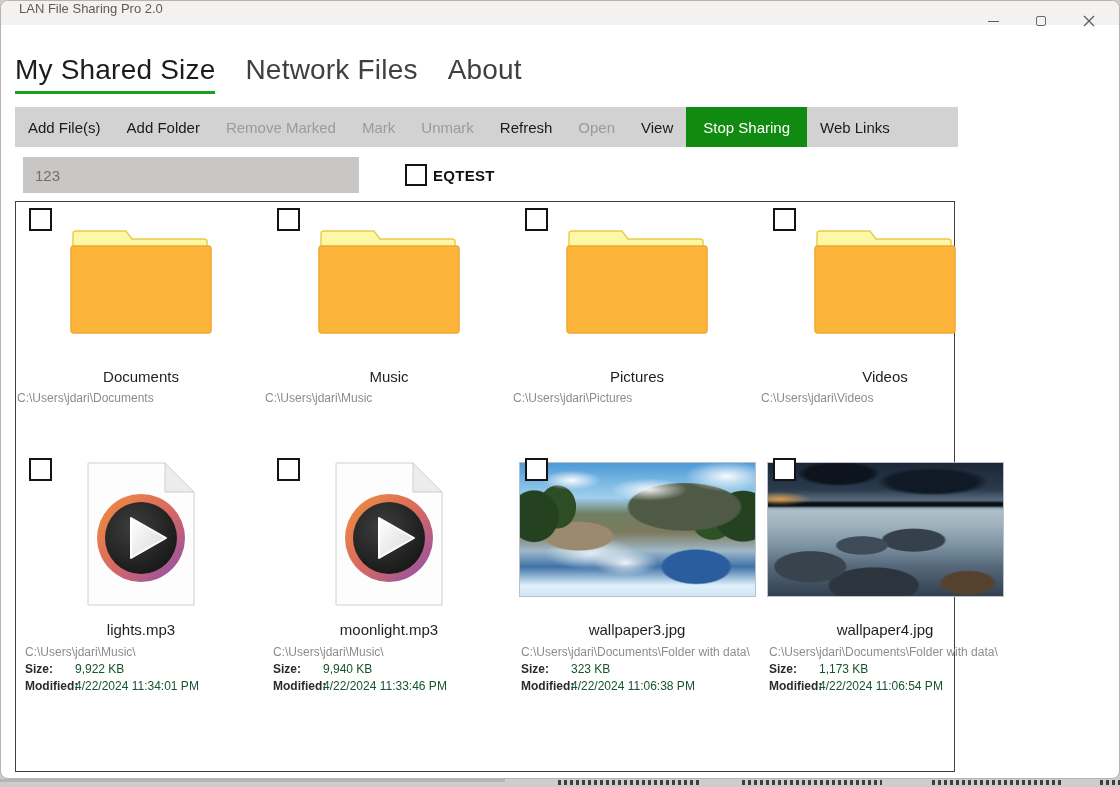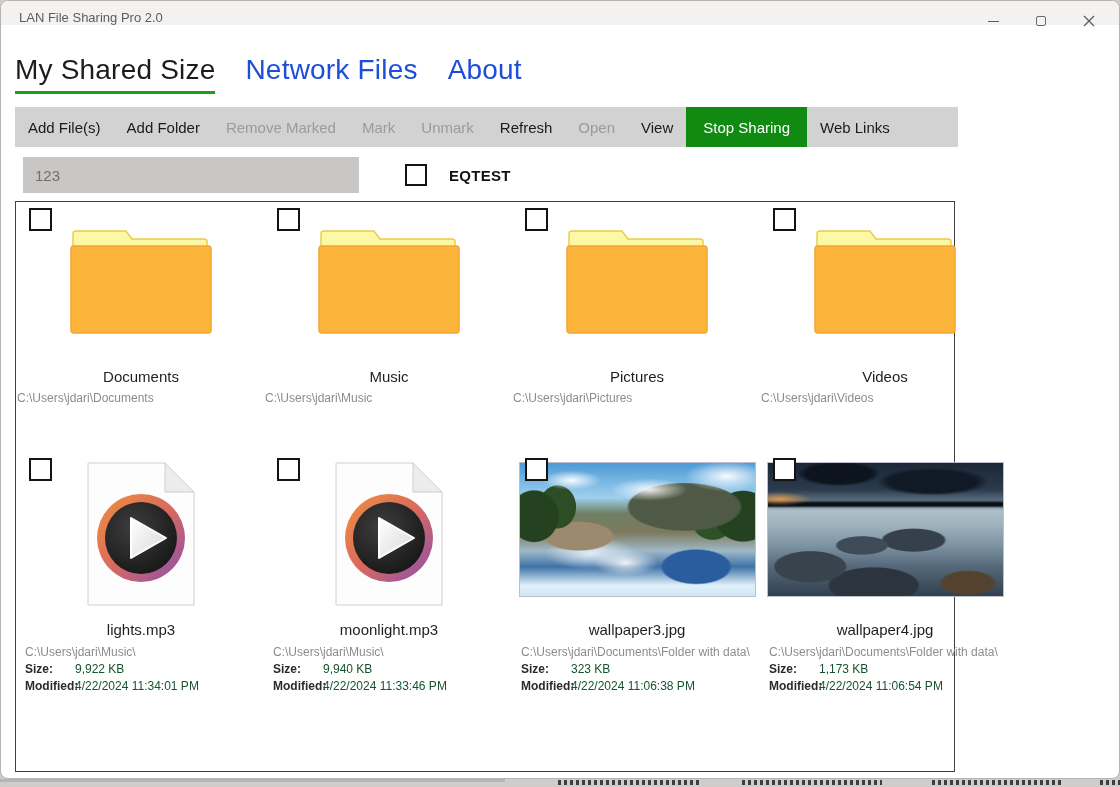--- a/index.html
+++ b/index.html
@@ -12,48 +12,48 @@
   .sliver-text{position:absolute;top:780px;height:5px;
     background:repeating-linear-gradient(90deg,#3a3f46 0 3px,transparent 3px 6px);}
   .sl1{left:558px;width:142px;} .sl2{left:742px;width:140px;}
   .sl3{left:932px;width:130px;} .sl4{left:1100px;width:20px;}
 
   
   .window{position:absolute;left:0;top:0;width:1120px;height:779px;background:#ffffff;
     border:1px solid #b6b4b2;border-radius:8px;overflow:hidden;}
 
   .titlebar{position:absolute;left:0;top:0;width:100%;height:24px;background:#f3f2f1;
-    display:flex;align-items:flex-end;}
+    display:flex;align-items:flex-start;}
   .title{padding-left:18px;font-size:13px;color:#5e5c5a;}
   .winbtns{position:absolute;right:6px;top:0;height:40px;display:flex;}
   .wbtn{width:48px;height:40px;display:flex;align-items:center;justify-content:center;cursor:default;}
   .glyph-min{width:11px;height:1px;background:#5c5c5c;}
   .glyph-max{width:10px;height:10px;border:1px solid #6a6a6a;border-radius:2px;}
   .glyph-close{stroke:#5c5c5c;stroke-width:1.2;}
 
   
   .tabs{position:absolute;left:14px;top:53px;display:flex;gap:30px;align-items:flex-end;
     font-size:28px;letter-spacing:.2px;}
-  .tab{color:#1d4ed8;padding-bottom:5px;border-bottom:3px solid transparent;cursor:default;}
+  .tab{color:#404040;padding-bottom:5px;border-bottom:3px solid transparent;cursor:default;}
   .tab.active{color:#1c1c1c;border-bottom-color:#1aa11a;}
 
   
   .toolbar{position:absolute;left:14px;top:106px;width:943px;height:40px;background:#d2d2d2;
     display:flex;align-items:stretch;font-size:15px;}
   .titem{display:flex;align-items:center;padding:0 13px;color:#1b1b1b;white-space:nowrap;cursor:default;}
   .titem.disabled{color:#9d9b99;}
   .titem.primary{background:#108a10;color:#ffffff;padding:0 17px;}
 
   
   .filter-row{position:absolute;left:22px;top:156px;height:36px;display:flex;align-items:center;}
   .search{width:336px;height:36px;background:#c9c7c5;border:none;outline:none;
     padding:0 12px;font-size:15px;color:#716f6d;font-family:"Liberation Sans",sans-serif;}
   .cbx{width:22px;height:22px;border:2px solid #141414;background:#ffffff;flex:none;}
   .filter-row .cbx{margin-left:46px;}
-  .cbx-label{margin-left:22px;font-size:15px;font-weight:600;color:#121212;letter-spacing:.3px;}
+  .cbx-label{margin-left:6px;font-size:15px;font-weight:600;color:#121212;letter-spacing:.3px;}
 
   
   .panel{position:absolute;left:14px;top:200px;width:940px;height:571px;
     border:1px solid #3f3f3f;background:#ffffff;}
   .grid-row{position:absolute;left:1px;display:flex;}
   .row1{top:5px;} .row2{top:247px;}
   .cell{width:248px;position:relative;}
   .cell .cbx{position:absolute;left:12px;z-index:3;width:23px;height:23px;}
   .row1 .cbx{top:1px;} .row2 .cbx{top:9px;}
 

